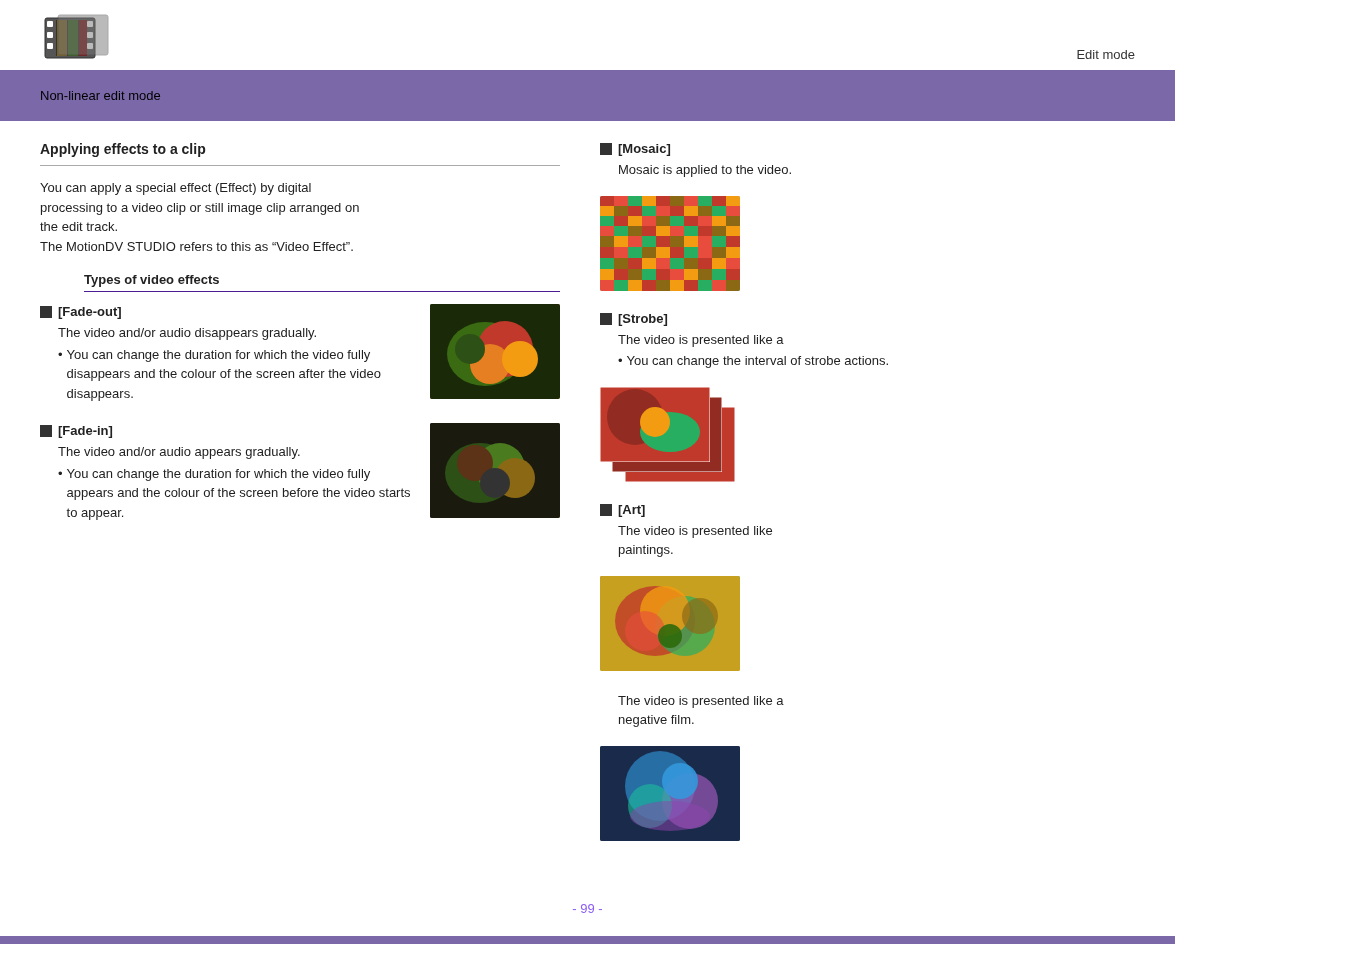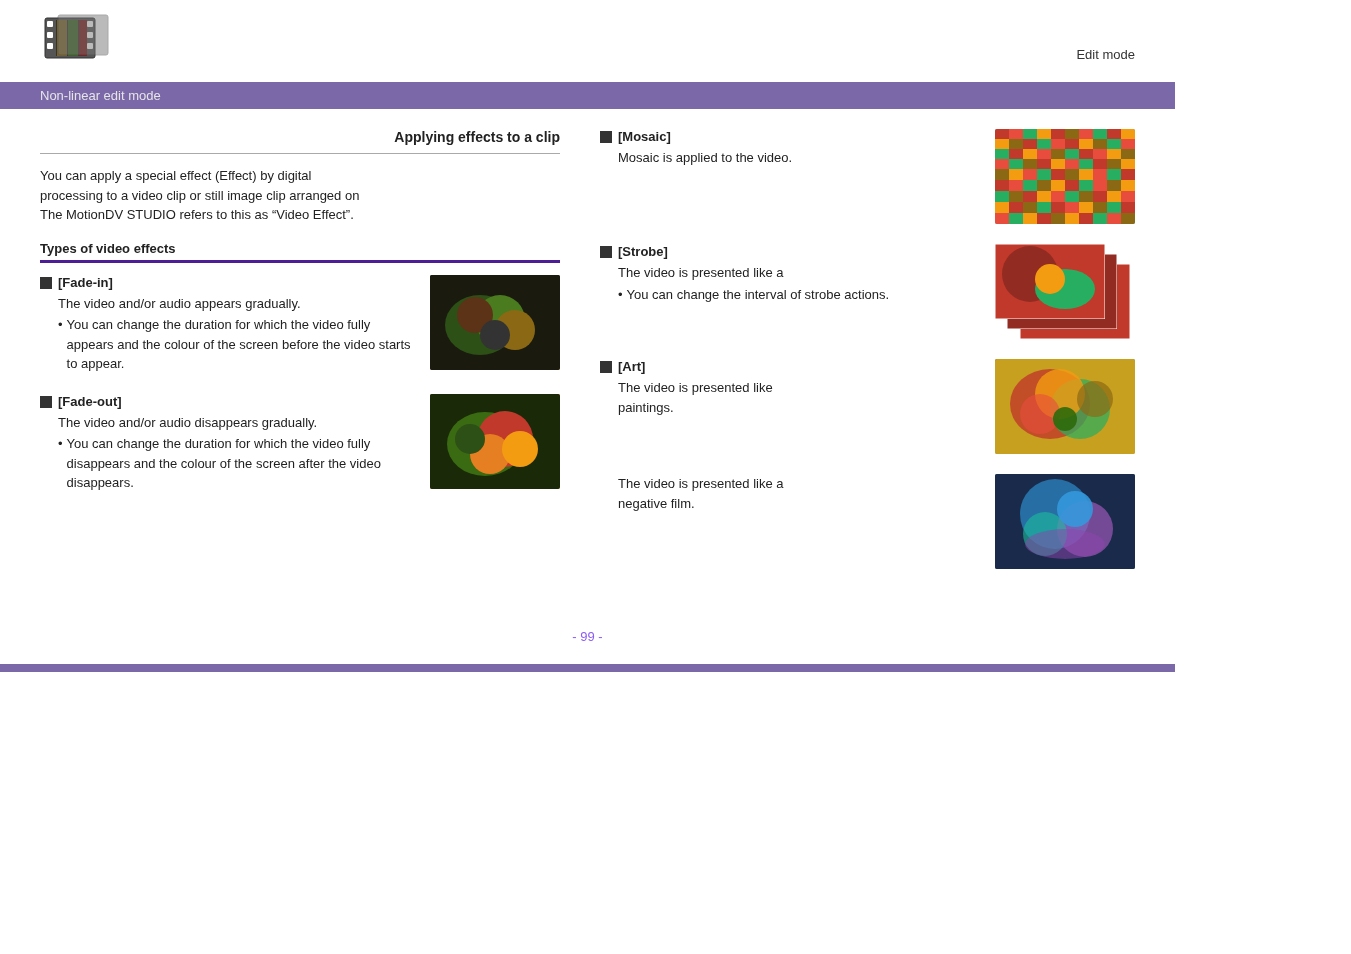--- a/index.html
+++ b/index.html
@@ -36,24 +36,24 @@
     .edit-mode-label {
       font-size: 13px;
       color: #333;
       align-self: flex-end;
       padding-bottom: 8px;
     }
 
     
     .section-header {
       background: #7b68a8;
-      color: #e5e5e5;
-      padding: 6px 40px;
-      font-size: 13px;
-      margin-top: 12px;
+      color: #000000;
+      padding: 18px 40px;
+      font-size: 13px;
+      margin-top: 0;
     }
 
     
     .main-content {
       display: flex;
       padding: 20px 40px 20px 40px;
       gap: 40px;
     }
 
     .left-column {
@@ -63,35 +63,35 @@
 
     .right-column {
       flex: 1;
       max-width: 580px;
     }
 
     .section-title {
       font-weight: bold;
       font-size: 14px;
       margin-bottom: 8px;
-      text-align: right;
     }
 
     .section-intro {
       font-size: 13px;
       line-height: 1.5;
       margin-bottom: 16px;
     }
 
     .subsection-title {
       font-weight: bold;
       font-size: 13px;
-      border-bottom: 3px solid #4c1d95;
+      border-bottom: 1px solid #4c1d95;
       padding-bottom: 4px;
       margin-bottom: 12px;
+      margin-left: 44px;
     }
 
     .effect-header {
       display: flex;
       align-items: flex-start;
       gap: 6px;
       margin-bottom: 4px;
     }
 
     .effect-square {
@@ -138,20 +138,21 @@
       width: 130px;
       flex-shrink: 0;
     }
 
     
     .right-effect-row {
       display: flex;
       gap: 16px;
       margin-bottom: 20px;
       align-items: flex-start;
+      flex-direction: column;
     }
 
     .right-effect-text {
       flex: 1;
     }
 
     .right-effect-image {
       width: 140px;
       flex-shrink: 0;
     }
@@ -262,24 +263,52 @@
 
   <div class="main-content">
 
     <div class="left-column">
       <div class="section-title">Applying effects to a clip</div>
       <div class="divider"></div>
 
       <div class="section-intro">
         <div>You can apply a special effect (Effect) by digital</div>
         <div>processing to a video clip or still image clip arranged on</div>
+        <div>the edit track.</div>
         <div>The MotionDV STUDIO refers to this as “Video Effect”.</div>
       </div>
 
       <div class="subsection-title">Types of video effects</div>
+
+      <div class="effect-with-image">
+        <div class="effect-text-part">
+          <div class="effect-header">
+            <div class="effect-square"></div>
+            <span class="effect-name">[Fade-out]</span>
+          </div>
+          <div class="effect-body">
+            <div>The video and/or audio disappears gradually.</div>
+            <div class="bullet">
+              <span>You can change the duration for which the video fully disappears and the colour of the screen after the video disappears.</span>
+            </div>
+          </div>
+        </div>
+        <div class="effect-image-part">
+          <div class="img-placeholder img-fadeout">
+            <svg width="130" height="95" viewBox="0 0 130 95" xmlns="http://www.w3.org/2000/svg">
+              <rect width="130" height="95" fill="#1a2a08"></rect>
+              <ellipse cx="55" cy="50" rx="38" ry="32" fill="#3a6b12"></ellipse>
+              <circle cx="75" cy="45" r="28" fill="#c0392b"></circle>
+              <circle cx="60" cy="60" r="20" fill="#e67e22"></circle>
+              <circle cx="90" cy="55" r="18" fill="#f39c12"></circle>
+              <circle cx="40" cy="45" r="15" fill="#2d5016"></circle>
+            </svg>
+          </div>
+        </div>
+      </div>
 
       <div class="effect-with-image">
         <div class="effect-text-part">
           <div class="effect-header">
             <div class="effect-square"></div>
             <span class="effect-name">[Fade-in]</span>
           </div>
           <div class="effect-body">
             <div>The video and/or audio appears gradually.</div>
             <div class="bullet">
@@ -290,47 +319,20 @@
         <div class="effect-image-part">
           <div class="img-placeholder img-fadein">
             
             <svg width="130" height="95" viewBox="0 0 130 95" xmlns="http://www.w3.org/2000/svg">
               <rect width="130" height="95" fill="#1a1a0e"></rect>
               <ellipse cx="50" cy="50" rx="35" ry="30" fill="#2d5016"></ellipse>
               <circle cx="70" cy="45" r="25" fill="#4a7c1f"></circle>
               <circle cx="85" cy="55" r="20" fill="#8B6914"></circle>
               <circle cx="45" cy="40" r="18" fill="#5c3317"></circle>
               <circle cx="65" cy="60" r="15" fill="#333"></circle>
-            </svg>
-          </div>
-        </div>
-      </div>
-
-      <div class="effect-with-image">
-        <div class="effect-text-part">
-          <div class="effect-header">
-            <div class="effect-square"></div>
-            <span class="effect-name">[Fade-out]</span>
-          </div>
-          <div class="effect-body">
-            <div>The video and/or audio disappears gradually.</div>
-            <div class="bullet">
-              <span>You can change the duration for which the video fully disappears and the colour of the screen after the video disappears.</span>
-            </div>
-          </div>
-        </div>
-        <div class="effect-image-part">
-          <div class="img-placeholder img-fadeout">
-            <svg width="130" height="95" viewBox="0 0 130 95" xmlns="http://www.w3.org/2000/svg">
-              <rect width="130" height="95" fill="#1a2a08"></rect>
-              <ellipse cx="55" cy="50" rx="38" ry="32" fill="#3a6b12"></ellipse>
-              <circle cx="75" cy="45" r="28" fill="#c0392b"></circle>
-              <circle cx="60" cy="60" r="20" fill="#e67e22"></circle>
-              <circle cx="90" cy="55" r="18" fill="#f39c12"></circle>
-              <circle cx="40" cy="45" r="15" fill="#2d5016"></circle>
             </svg>
           </div>
         </div>
       </div>
     </div>
 
     <div class="right-column">
 
       <div class="right-effect-row">
         <div class="right-effect-text">

